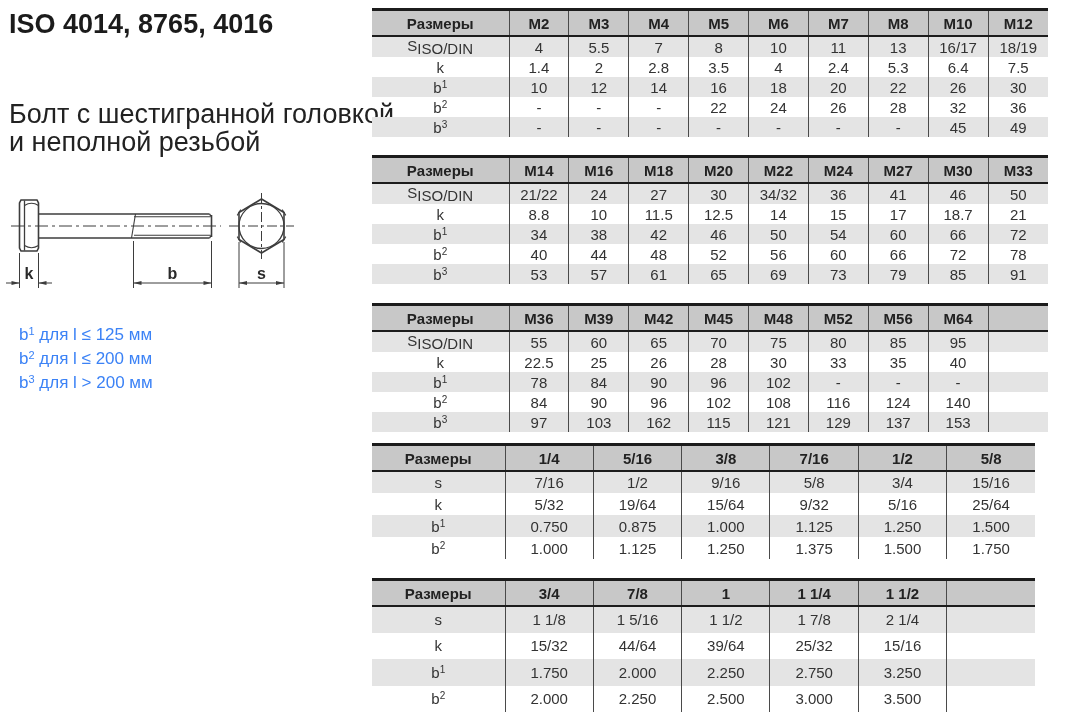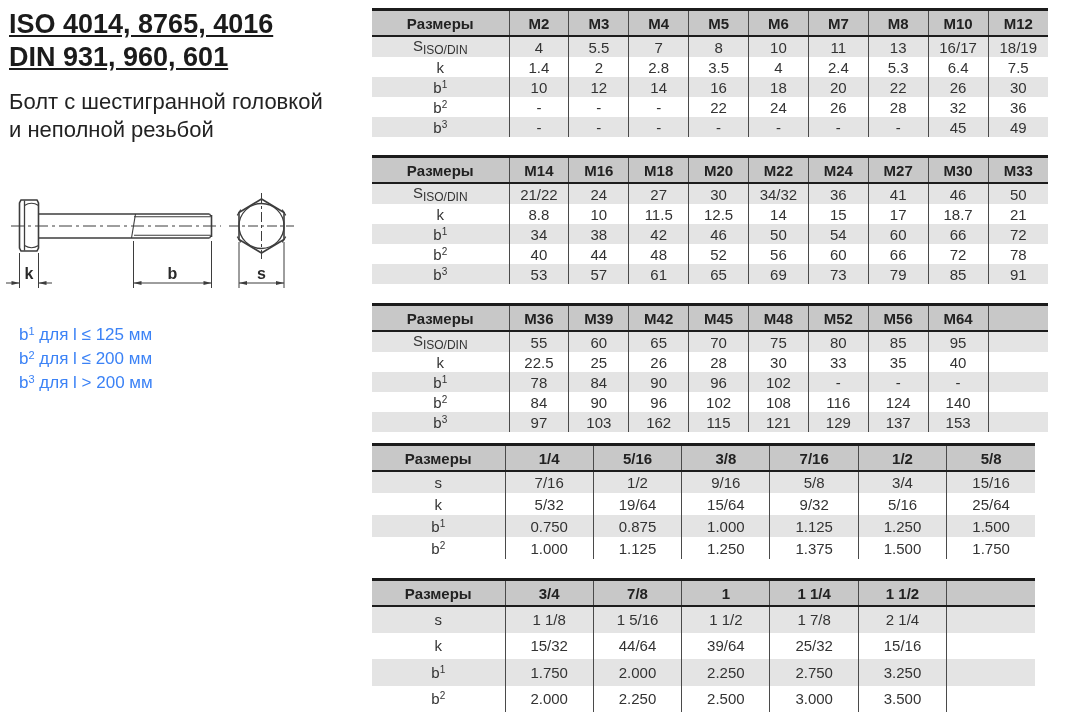--- a/index.html
+++ b/index.html
@@ -9,41 +9,41 @@
     --grid-line:#4a4a4a;
     --text:#333333;
     --drawing-line:#3d3d3d;
   }
   html,body{margin:0;padding:0;background:#ffffff;}
   #screen{
     position:relative;width:1067px;height:720px;background:#ffffff;
     font-family:"Liberation Sans",sans-serif;color:var(--text);overflow:hidden;
   }
   
-  .titles{position:absolute;left:9px;top:8px;font-weight:bold;font-size:27px;line-height:33px;color:#1b1b1b;text-decoration:underline;}
-  .subtitle{position:absolute;left:9px;top:88px;font-size:22px;line-height:28px;color:#222222;}
+  .titles{position:absolute;left:9px;top:8px;font-weight:bold;font-size:27px;line-height:33px;color:#1b1b1b;}
+  .subtitle{position:absolute;left:9px;top:100px;font-size:27px;line-height:28px;color:#222222;}
   .notes{position:absolute;left:19px;top:321px;font-size:17px;line-height:20px;color:#3b82f6;}
   .notes .sup{font-size:11px;vertical-align:5px;}
   
   #drawing{position:absolute;left:0px;top:185px;}
   
   .tbl{position:absolute;}
   .tbl table{border-collapse:collapse;table-layout:fixed;width:100%;border-top:3px solid var(--table-border);}
   .tbl th,.tbl td{
     border-left:1.5px solid var(--grid-line);
     text-align:center;padding:0;font-size:15px;font-weight:normal;
     color:var(--text);overflow:hidden;white-space:nowrap;
   }
   .tbl th:first-child,.tbl td:first-child{border-left:none;margin-left:48px;}
   .tbl thead th{
     background:var(--header-fill);font-weight:bold;color:#222222;
     border-bottom:2.5px solid var(--table-border);height:24px;
   }
   .tbl tbody tr.shade th,.tbl tbody tr.shade td{background:var(--shaded-row-fill);}
-  .tbl .lbl-sub{font-size:12px;vertical-align:-3px;}
+  .tbl .lbl-sub{font-size:15px;vertical-align:-3px;}
   .tbl .lbl-sup{font-size:10px;vertical-align:5px;}
   .metric{left:372px;width:676px;}
   .inch{left:372px;width:663px;}
   .metric col.col-label{width:137px;}
   .inch col.col-label{width:133px;}
   #table-0{top:8px;}  #table-1{top:155px;}  #table-2{top:303px;}
   #table-3{top:443px;} #table-4{top:578px;}
   #table-0 tbody tr,#table-1 tbody tr,#table-2 tbody tr{height:20px;}
   #table-3 tbody tr{height:22px;}
   #table-4 tbody tr{height:26.5px;}
@@ -51,21 +51,20 @@
   .ln{stroke:var(--drawing-line);fill:none;}
   .dimtxt{font-family:"Liberation Sans",sans-serif;font-size:16px;font-weight:bold;fill:#2a2a2a;text-anchor:middle;}
 </style>
 </head>
 <body>
 
 <div id="screen">
 
   <div class="titles">
     <div>ISO 4014, 8765, 4016</div>
-    <div>DIN 931, 960, 601</div>
   </div>
 
   <div class="subtitle">
     <div>Болт с шестигранной головкой</div>
     <div>и неполной резьбой</div>
   </div>
 
   <svg id="drawing" width="320" height="130" viewBox="0 0 320 130">
 
     <g>

